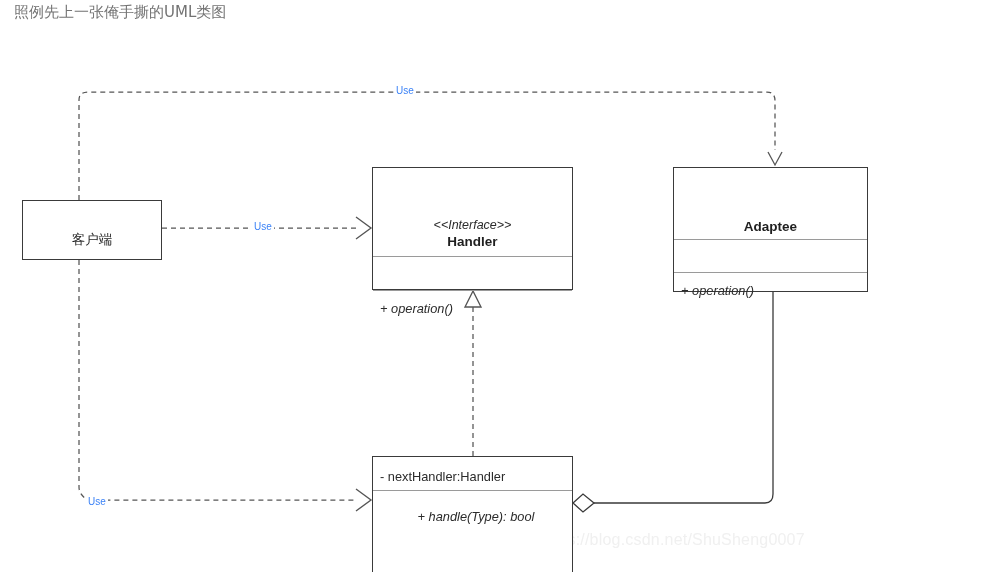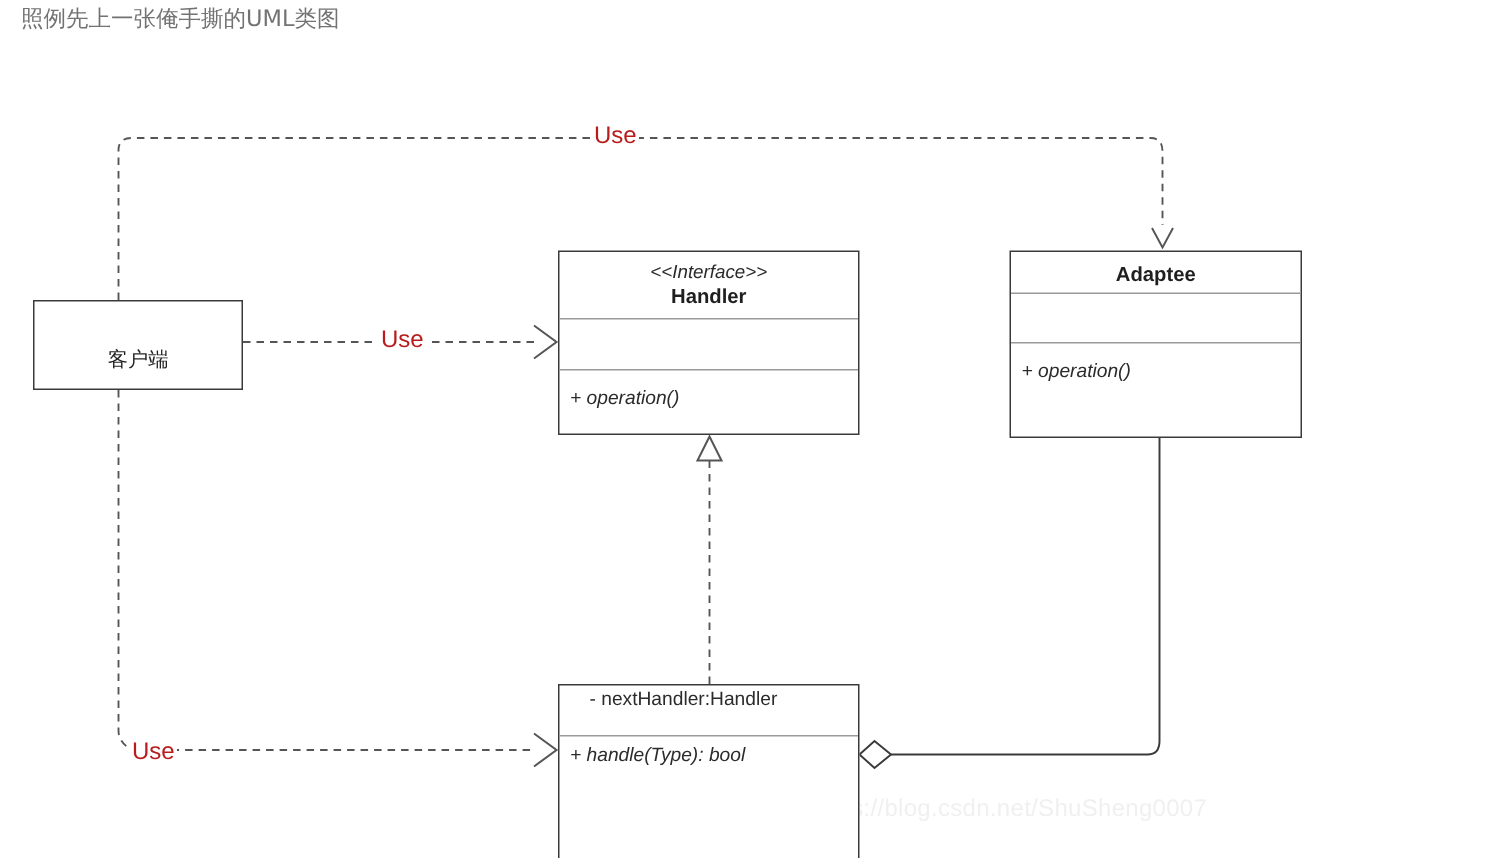--- a/index.html
+++ b/index.html
@@ -50,20 +50,21 @@
   }
   .uml-compartment + .uml-compartment {
     border-top: 1.3px solid #9a9a9a;
     font-style: italic;
   }
   .uml-title {
     text-align: center;
     font-size: 13.5px;
     font-weight: bold;
     color: #1f1f1f;
+    margin-top: 44px;
   }
   .uml-stereotype {
     display: block;
     text-align: center;
     font-size: 12.5px;
     font-style: italic;
     font-weight: normal;
     color: #2b2b2b;
     line-height: 16px;
   }
@@ -120,28 +121,28 @@
   #box-adaptee .comp-ops    { height: 63px; padding-top: 10px; }
 
   
   #box-adapter {
     left: 372px;
     top: 456px;
     width: 201px;
     height: 118px;
   }
   #box-adapter .comp-header { height: 29px; padding-top: 6px; }
-  #box-adapter .comp-attrs  { height: 33px; padding-top: 1px; margin-left: 13px; }
-  #box-adapter .comp-ops    { height: 54px; padding-top: 4px; }
+  #box-adapter .comp-attrs  { height: 33px; padding-top: 12px; }
+  #box-adapter .comp-ops    { height: 54px; padding-top: 18px; text-align: center; }
 
   
   .edge-label {
     position: absolute;
-    font-size: 16px;
-    color: #b91c1c;
+    font-size: 10px;
+    color: #3b82f6;
     background: #ffffff;
     padding: 0 2px;
     line-height: 14px;
     z-index: 6;
     white-space: nowrap;
   }
   #label-use-top    { left: 394px; top: 84px; }
   #label-use-middle { left: 252px; top: 220px; }
   #label-use-bottom { left: 86px;  top: 495px; }
 

